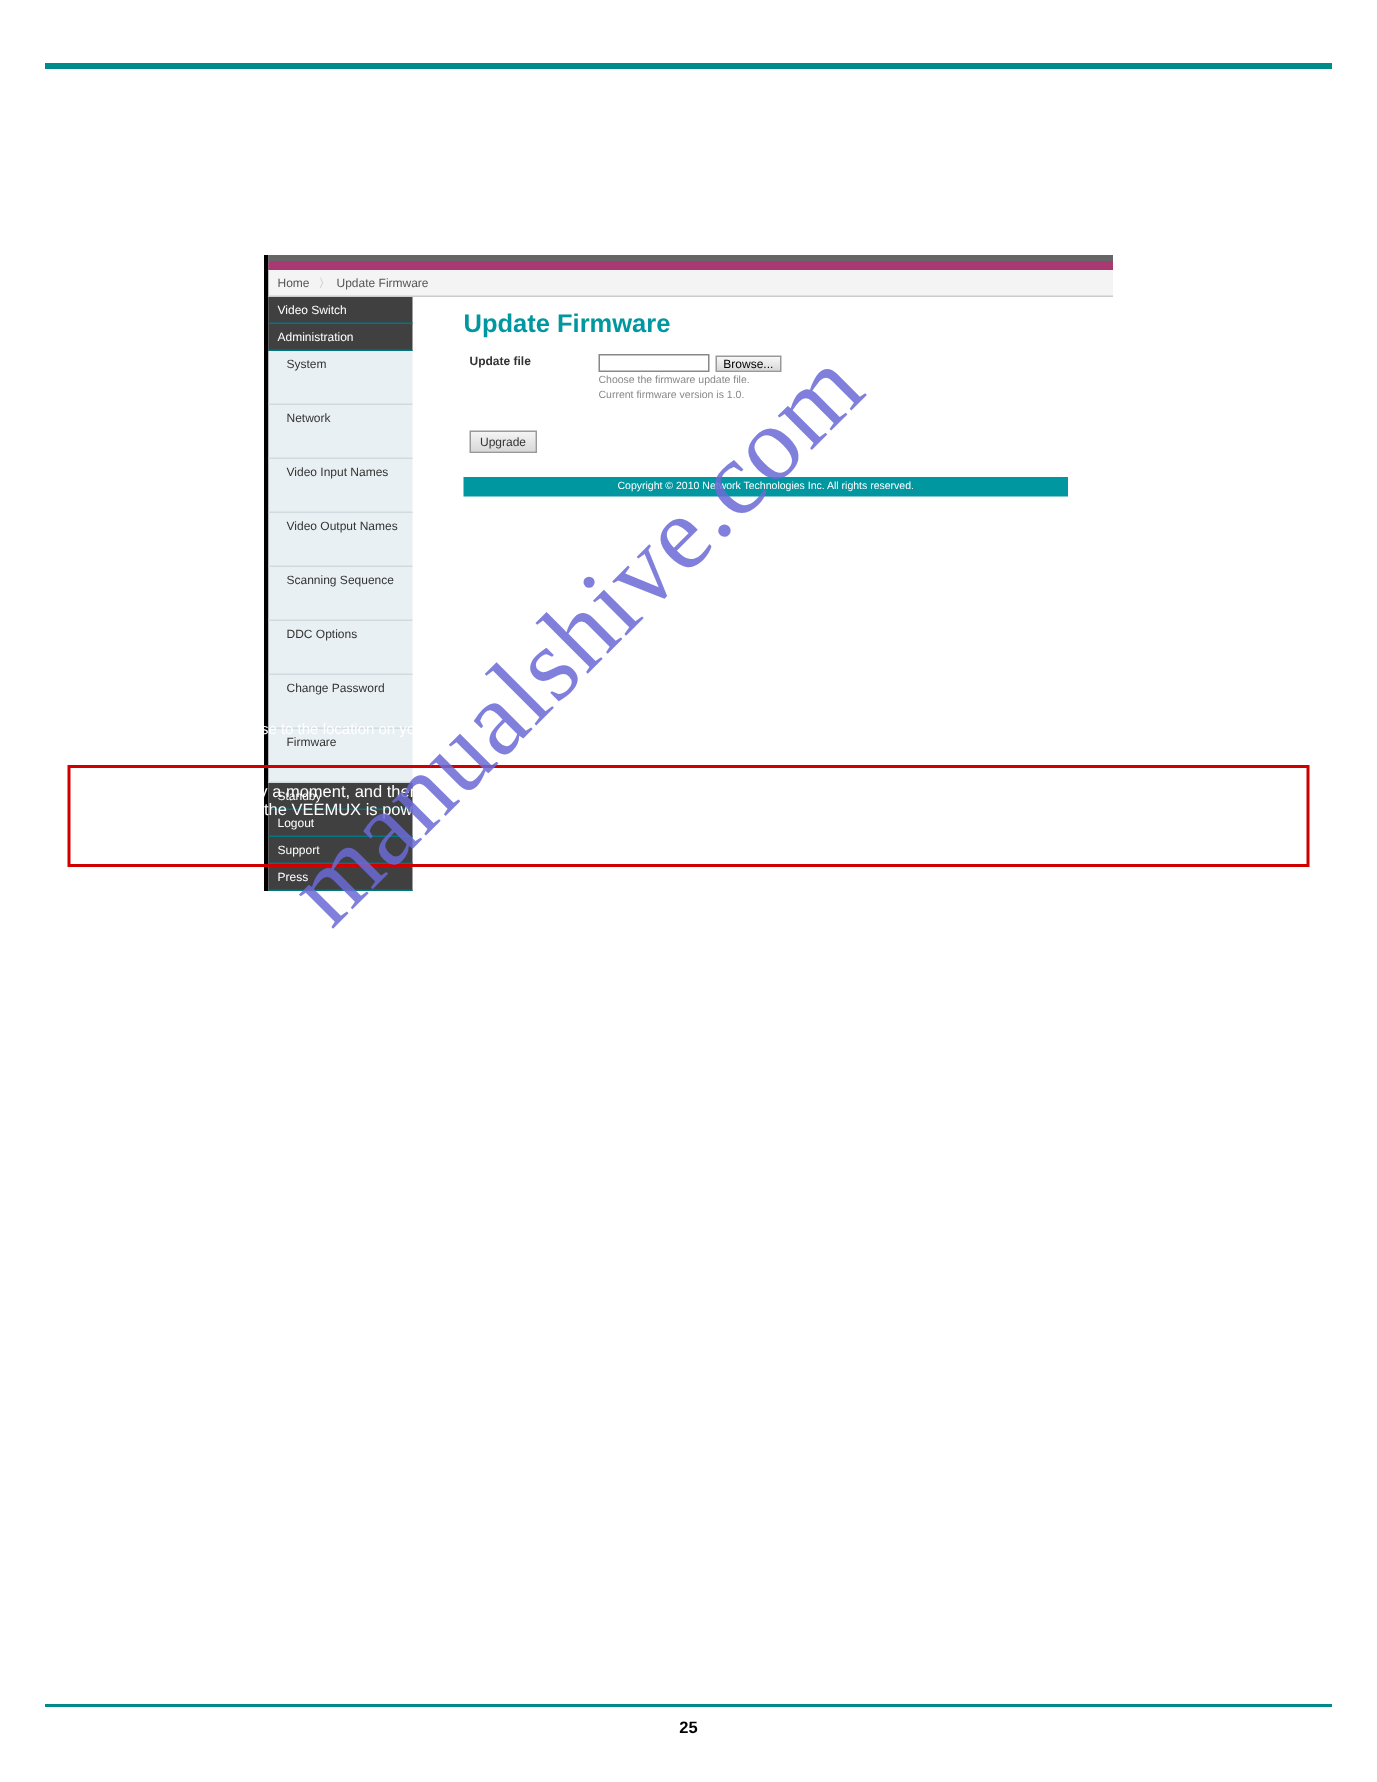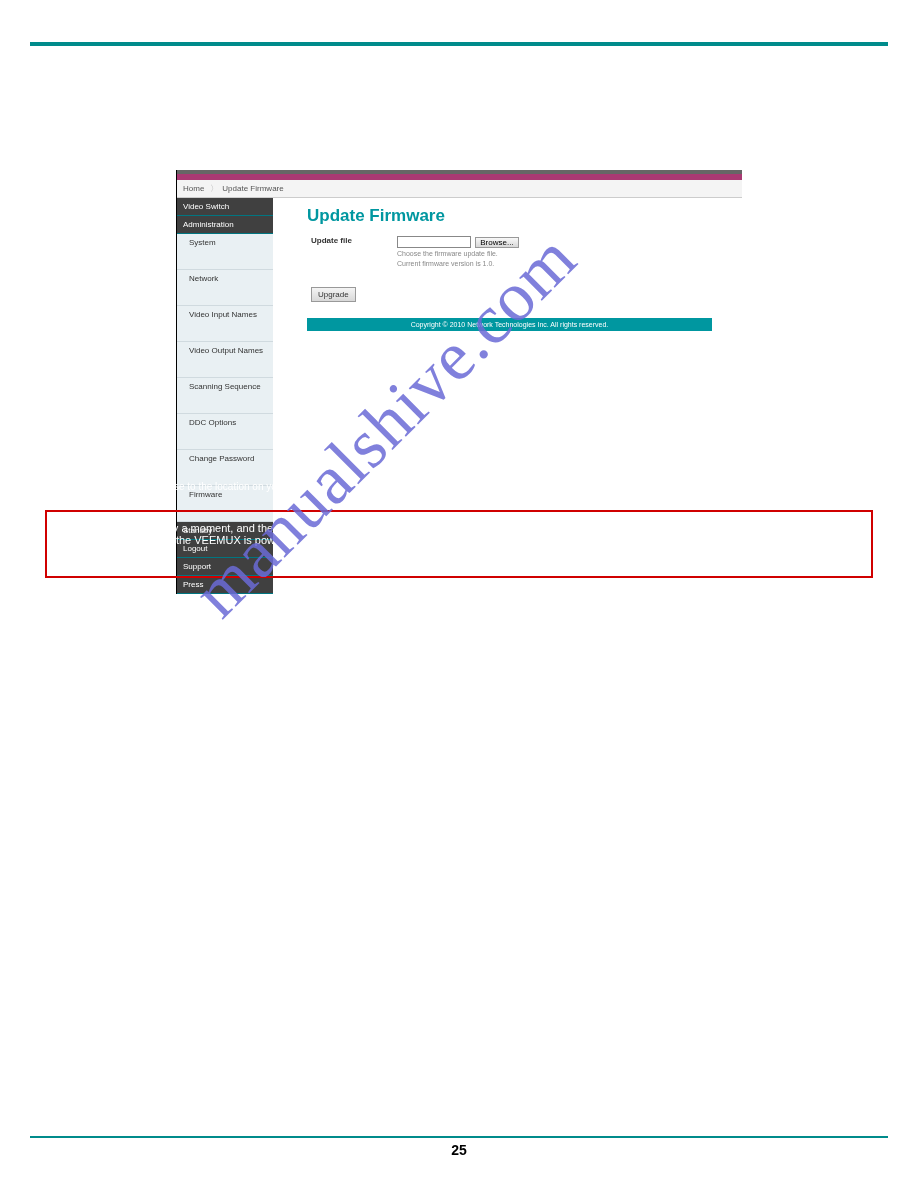--- a/index.html
+++ b/index.html
@@ -35,21 +35,21 @@
   right: 30px;
   height: 2px;
   background: #008b8b;
 }
 .page-number {
   position: absolute;
   bottom: 30px;
   left: 0;
   right: 0;
   text-align: center;
-  font-size: 14px;
+  font-size: 11px;
   font-weight: bold;
   margin-top: 15px;
 }
 .body-text {
   position: absolute;
   font-size: 10px;
   color: #fff;
   line-height: 1.3;
 }
 .t1 { top: 100px; left: 45px; right: 45px; }
@@ -90,21 +90,21 @@
 .t6 { top: 666px; left: 45px; right: 45px; }
 .t7 { top: 706px; left: 45px; right: 45px; }
 
 
 .shot {
   position: absolute;
   top: 170px;
   left: 176px;
   width: 566px;
   background: #fff;
-  border-left: 1px solid #000000;
+  border-left: 3px solid #000000;
 }
 .topbar {
   height: 10px;
   background: linear-gradient(to bottom, #666 0%, #666 40%, #a93973 40%, #a93973 100%);
 }
 .breadcrumb {
   height: 18px;
   border-bottom: 1px solid #ccc;
   background: #f4f4f4;
   font-size: 8px;

